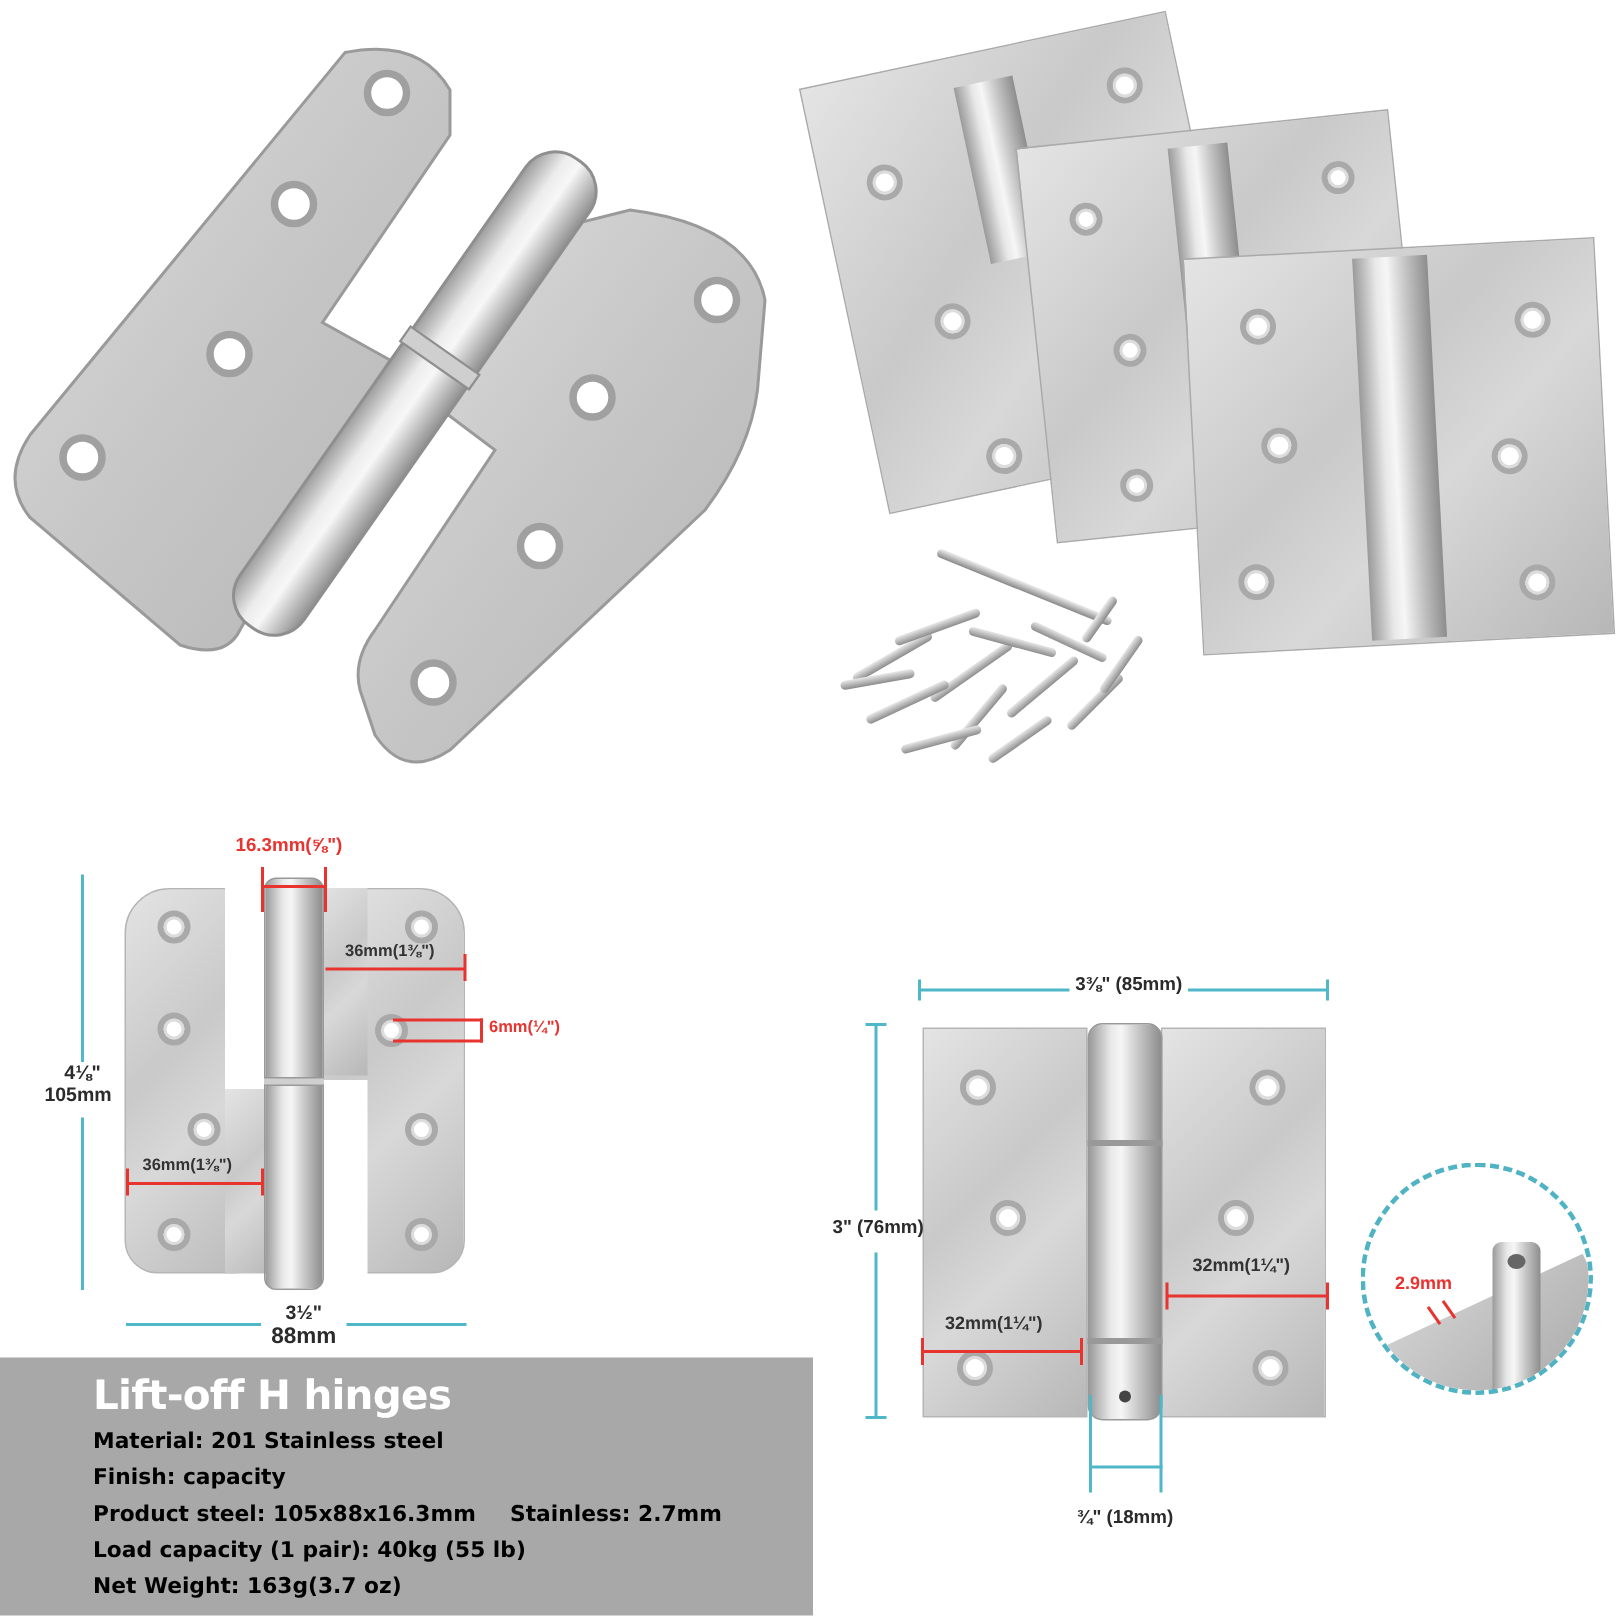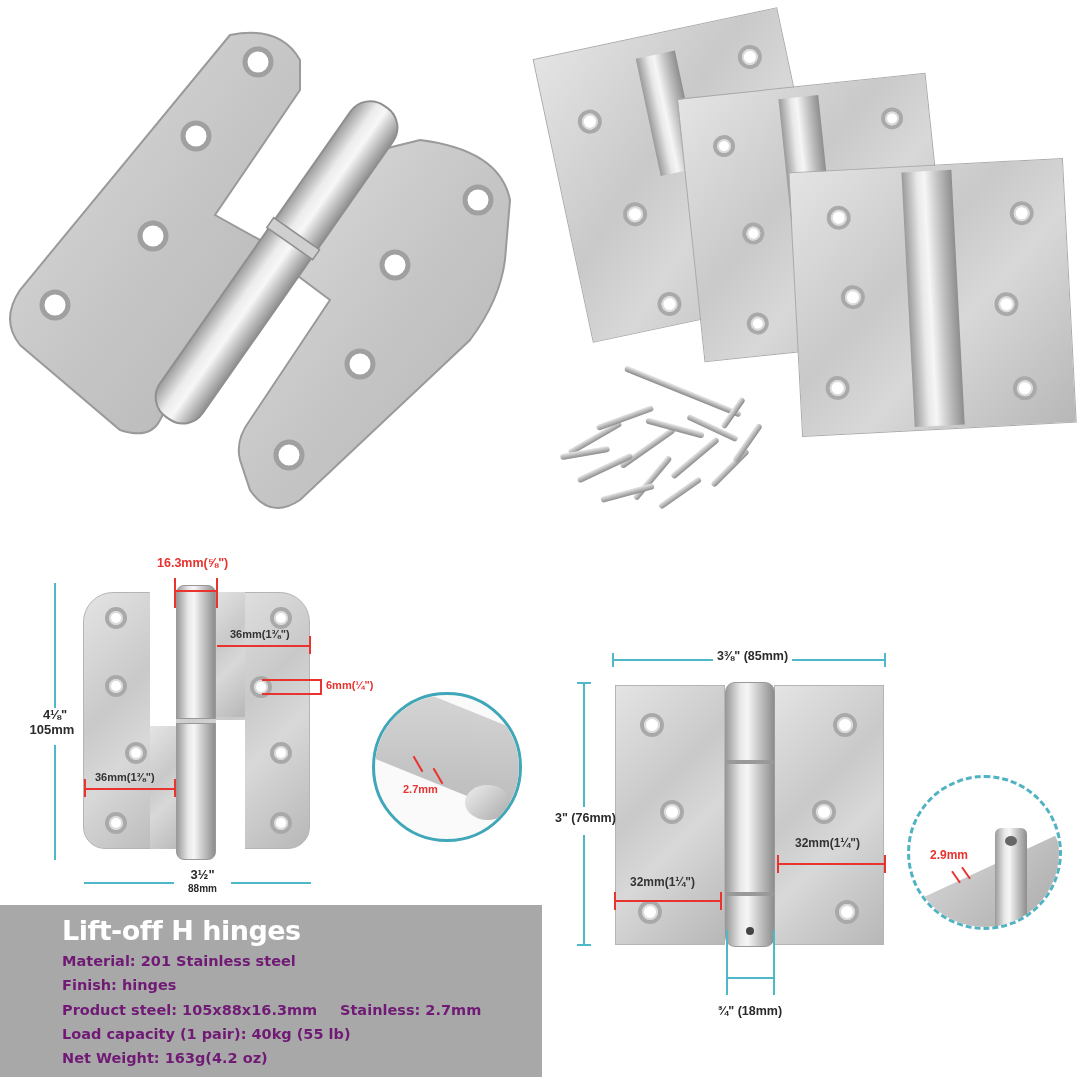--- a/index.html
+++ b/index.html
@@ -8,21 +8,21 @@
     .abs { position: absolute; }
     .steel { background: linear-gradient(135deg, #e4e4e4 0%, #c9c9c9 40%, #d8d8d8 60%, #b7b7b7 100%); }
     .steel-v { background: linear-gradient(90deg, #9a9a9a 0%, #e8e8e8 30%, #f6f6f6 45%, #c4c4c4 70%, #8d8d8d 100%); }
     .hole { position: absolute; border-radius: 50%; background: #ffffff; border: 4px solid #a9a9a9; box-shadow: inset 0 0 0 2px #dcdcdc; }
     .dim-red { color: #e8332f; font-weight: bold; font-family: "Liberation Sans", sans-serif; white-space: nowrap; }
     .dim-dark { color: #2b2b2b; font-weight: bold; font-family: "Liberation Sans", sans-serif; white-space: nowrap; text-align: center; line-height: 1.1; }
     .line-blue { position: absolute; background: #4fb8c8; }
     .line-red { position: absolute; background: #e8332f; }
     .info-panel { position: absolute; left: 0; top: 905px; width: 542px; height: 172px; background: #a8a8a8; padding-left: 36px; }
     .info-title { position: absolute; left: 62px; top: 10px; font-size: 27px; font-weight: bold; color: #ffffff; font-family: "DejaVu Sans", sans-serif; letter-spacing: -0.5px; }
-    .info-line { position: absolute; left: 62px; font-size: 14.5px; font-weight: bold; color: #701a75; font-family: "DejaVu Sans", sans-serif; white-space: nowrap; text-align: center; }
+    .info-line { position: absolute; left: 62px; font-size: 14.5px; font-weight: bold; color: #000000; font-family: "DejaVu Sans", sans-serif; white-space: nowrap; text-align: center; }
     .circle-solid { position: absolute; border-radius: 50%; border: 3px solid #3fa7b8; overflow: hidden; background: #fafafa; }
     .circle-dash { position: absolute; border-radius: 50%; border: 3px dashed #4fb3c3; overflow: hidden; background: #ffffff; }
     .screw { position: absolute; height: 6px; border-radius: 3px; background: linear-gradient(180deg, #e8e8e8, #8c8c8c); }
   </style>
 </head>
 <body>
 
 <div class="abs" style="left:0;top:0;width:540px;height:540px;">
   <svg width="540" height="540" viewBox="0 0 540 540">
     <defs>
@@ -150,39 +150,32 @@
   <div class="line-red" style="left:174px;top:229px;width:2px;height:18px;"></div>
 
   <div class="line-blue" style="left:54px;top:33px;width:2px;height:125px;"></div>
   <div class="line-blue" style="left:54px;top:195px;width:2px;height:115px;"></div>
   <div class="abs dim-dark" style="left:25px;top:158px;width:60px;font-size:13px;">4⅛"</div>
   <div class="abs dim-dark" style="left:22px;top:173px;width:60px;font-size:13px;">105mm</div>
 
   <div class="line-blue" style="left:84px;top:332px;width:90px;height:2px;"></div>
   <div class="line-blue" style="left:231px;top:332px;width:80px;height:2px;"></div>
   <div class="abs dim-dark" style="left:175px;top:318px;width:55px;font-size:13px;">3½"</div>
-  <div class="abs dim-dark" style="left:175px;top:333px;width:55px;font-size:10px;">88mm</div>
-
-  <div class="circle-solid" style="left:372px;top:692px;width:150px;height:150px;position:fixed;">
-    <div class="abs" style="left:-10px;top:15px;width:190px;height:80px;background:linear-gradient(160deg,#d8d8d8,#b9b9b9);transform:rotate(22deg);"></div>
-    <div class="abs" style="left:90px;top:90px;width:45px;height:35px;border-radius:50%;background:linear-gradient(135deg,#eee,#aaa);"></div>
-    <div class="abs" style="left:42px;top:60px;width:2px;height:18px;background:#e8332f;transform:rotate(-30deg);"></div>
-    <div class="abs" style="left:62px;top:72px;width:2px;height:18px;background:#e8332f;transform:rotate(-30deg);"></div>
-    <div class="abs dim-red" style="left:28px;top:88px;font-size:11px;">2.7mm</div>
-  </div>
+  <div class="abs dim-dark" style="left:175px;top:333px;width:55px;font-size:15px;">88mm</div>
+
 </div>
 
 <div class="info-panel">
   <div class="info-title">Lift-off H hinges</div>
   <div class="info-line" style="top:48px;">Material: 201 Stainless steel</div>
-  <div class="info-line" style="top:72px;">Finish: hinges</div>
+  <div class="info-line" style="top:72px;">Finish: capacity</div>
   <div class="info-line" style="top:97px;">Product steel: 105x88x16.3mm</div>
   <div class="info-line" style="top:97px;left:340px;">Stainless: 2.7mm</div>
   <div class="info-line" style="top:121px;">Load capacity (1 pair): 40kg (55 lb)</div>
-  <div class="info-line" style="top:145px;">Net Weight: 163g(4.2 oz)</div>
+  <div class="info-line" style="top:145px;">Net Weight: 163g(3.7 oz)</div>
 </div>
 
 <div class="abs" style="left:560px;top:630px;width:520px;height:420px;">
 
   <div class="abs steel" style="left:55px;top:55px;width:110px;height:260px;border:1px solid #b5b5b5;"></div>
   <div class="abs steel" style="left:214px;top:55px;width:110px;height:260px;border:1px solid #b5b5b5;"></div>
 
   <div class="abs steel-v" style="left:165px;top:52px;width:50px;height:265px;border-radius:10px;border:1px solid #999;"></div>
   <div class="abs" style="left:165px;top:130px;width:50px;height:4px;background:#999;"></div>
   <div class="abs" style="left:165px;top:262px;width:50px;height:4px;background:#999;"></div>

